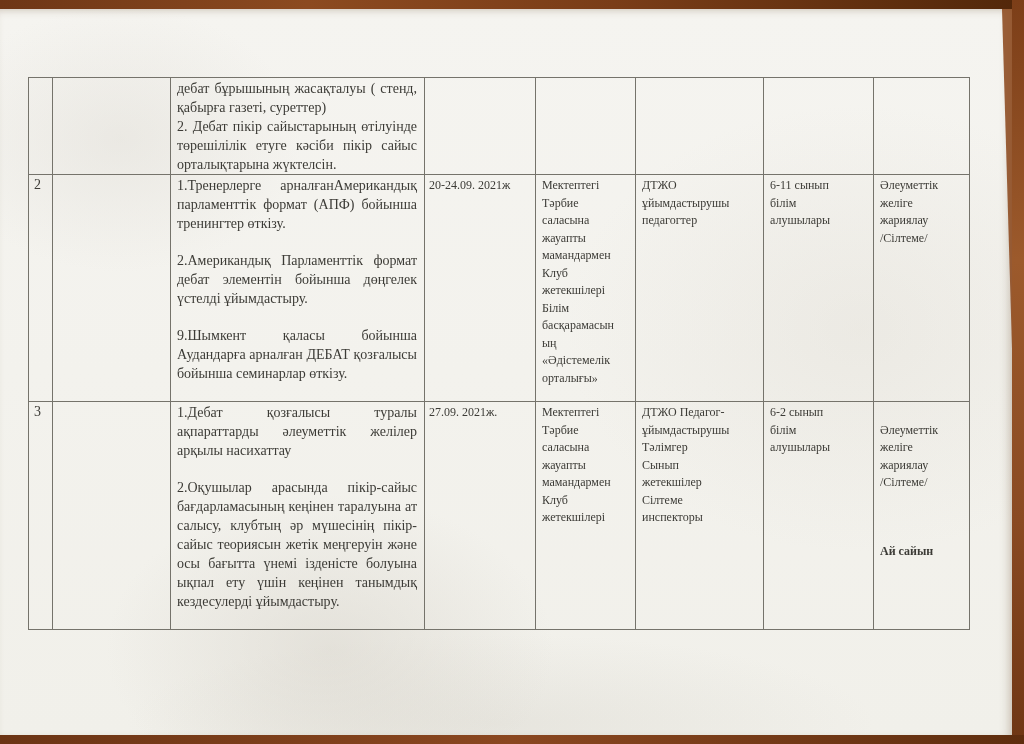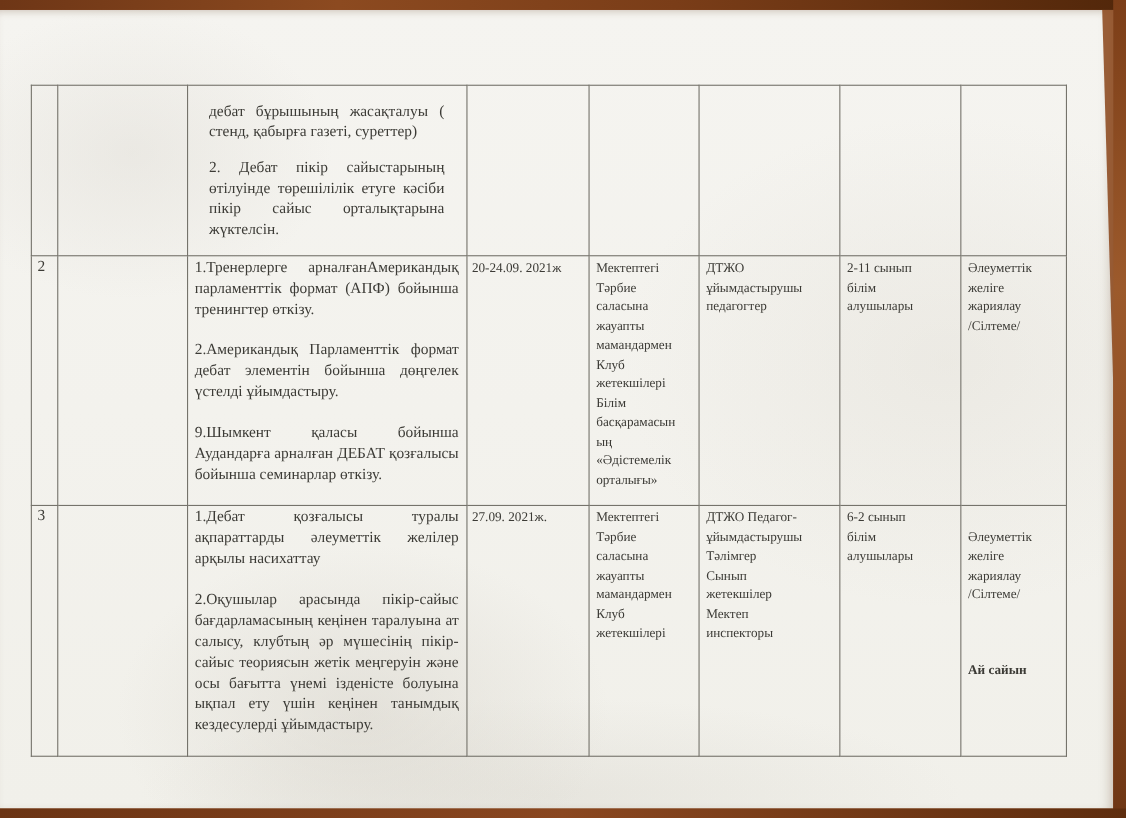--- a/index.html
+++ b/index.html
@@ -38,21 +38,21 @@
     font-size:12px;line-height:17.5px;
     padding:2px 5px 0 6px;
     overflow:hidden;
   }
   tr.r1{height:95px}
   tr.r2{height:220px}
   tr.r3{height:191px}
   td.c-num{font-size:14px;padding:1px 0 0 5px;}
   td.c-act{font-size:14px;line-height:19px;text-align:justify;padding:1px 7px 0 6px;}
   td.c-act p{margin:0 0 18px;}
-  td.c-act.tight p{margin:13px;}
+  td.c-act.tight p{margin:0;}
   td.c-date{white-space:nowrap;padding:2px 2px 0 4px;}
   td.c-narrow{white-space:pre-line;}
   .periodicity{margin-top:34px;font-weight:bold;}
 </style>
 </head>
 <body>
 
 <div class="scene">
   <div class="paper">
 
@@ -100,21 +100,21 @@
 Клуб
 жетекшілері
 Білім
 басқарамасын
 ың
 «Әдістемелік
 орталығы»</td>
         <td class="c-narrow">ДТЖО
 ұйымдастырушы
 педагогтер</td>
-        <td class="c-narrow">2-11 сынып
+        <td class="c-narrow">6-11 сынып
 білім
 алушылары</td>
         <td class="c-narrow">Әлеуметтік
 желіге
 жариялау
 /Сілтеме/</td>
       </tr>
 
       <tr class="r3">
         <td class="c-num">3</td>
@@ -129,21 +129,21 @@
 саласына
 жауапты
 мамандармен
 Клуб
 жетекшілері</td>
         <td class="c-narrow">ДТЖО Педагог-
 ұйымдастырушы
 Тәлімгер
 Сынып
 жетекшілер
-Мектеп
+Сілтеме
 инспекторы</td>
         <td class="c-narrow">6-2 сынып
 білім
 алушылары</td>
         <td class="c-narrow">
           <div>Әлеуметтік
 желіге
 жариялау
 /Сілтеме/</div>
           <div class="periodicity">Ай сайын</div>

